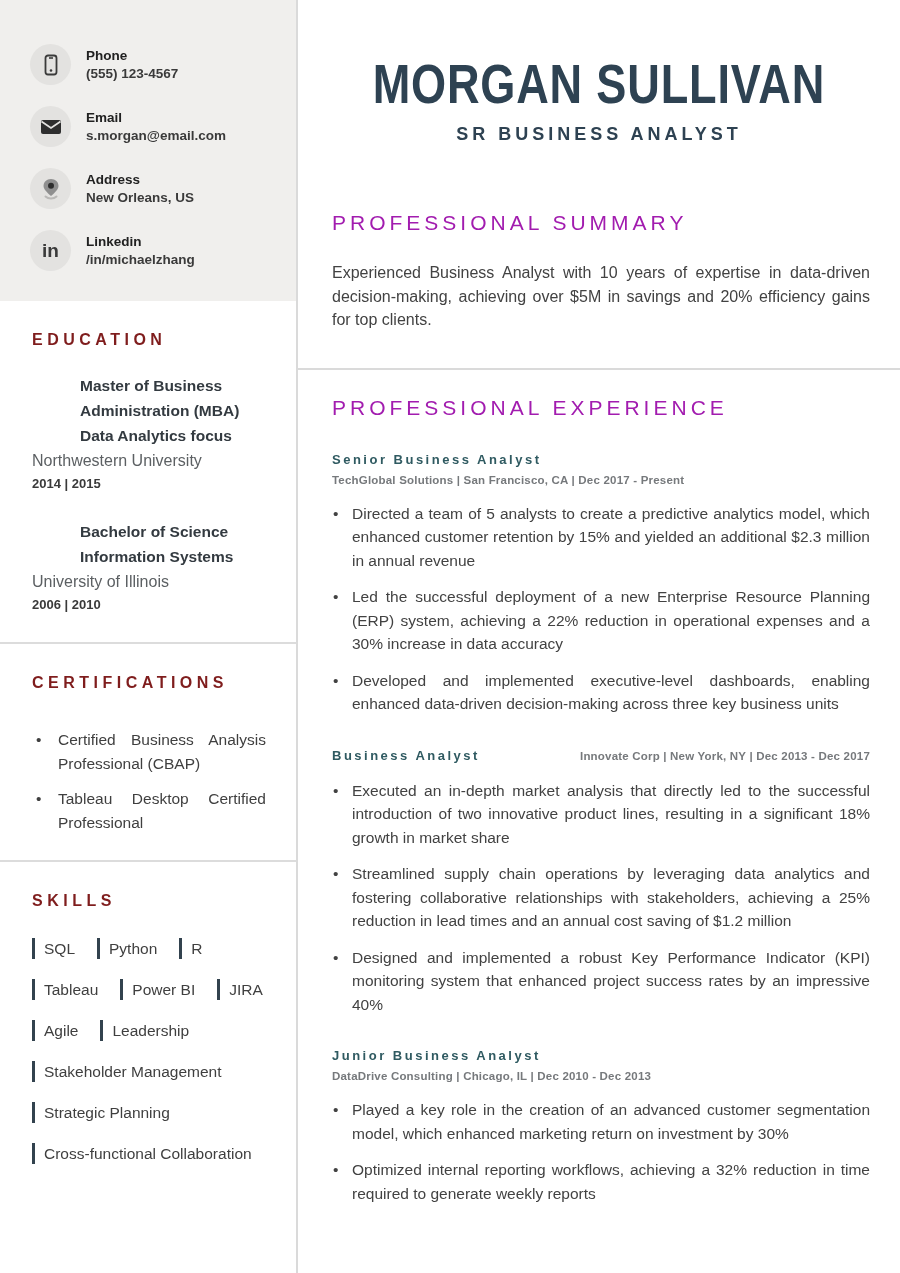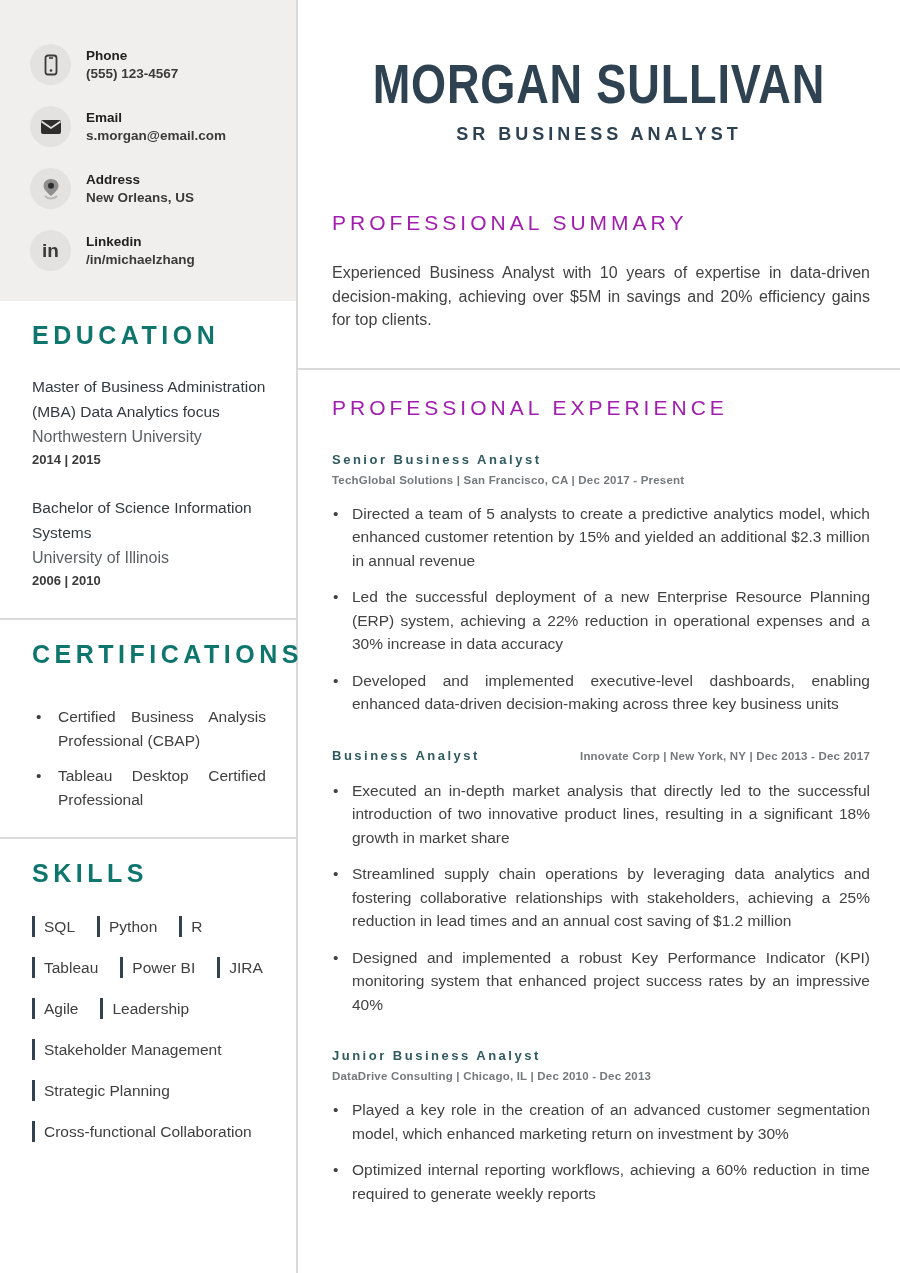--- a/index.html
+++ b/index.html
@@ -36,31 +36,31 @@
   .contact-text { margin-left: 15px; }
   .contact-label {
     font-size: 13.5px; font-weight: 700; color: #212121; line-height: 18px;
   }
   .contact-value {
     font-size: 13.5px; font-weight: 700; color: #3a3a3a; line-height: 18px;
   }
 
   .side-section { padding: 0 30px 0 32px; }
   .side-heading {
-    font-size: 25px; font-weight: 800; letter-spacing: 4.5px;
-    color: #0f766e; margin-top: 20px;
+    font-size: 16px; font-weight: 800; letter-spacing: 4.5px;
+    color: #7f1d1d; margin-top: 30px;
   }
   .side-divider {
     border: none; border-top: 2px solid #dcdcdc;
     margin: 26px 0 0 0;
   }
 
   .edu-item { margin-top: 24px; }
   .edu-degree {
-    font-size: 15.5px; font-weight: 400; color: #333a40; line-height: 25px;
+    font-size: 15.5px; font-weight: 700; color: #333a40; line-height: 25px; margin-left: 48px;
   }
   .edu-school {
     font-size: 16px; font-weight: 400; color: #5c6063; line-height: 25px;
   }
   .edu-years {
     font-size: 13px; font-weight: 700; color: #3a3a3a; line-height: 22px;
   }
 
   .cert-list { list-style: none; margin-top: 36px; }
   .cert-list li {
@@ -295,19 +295,19 @@
         <li>Streamlined supply chain operations by leveraging data analytics and fostering collaborative relationships with stakeholders, achieving a 25% reduction in lead times and an annual cost saving of $1.2 million</li>
         <li>Designed and implemented a robust Key Performance Indicator (KPI) monitoring system that enhanced project success rates by an impressive 40%</li>
       </ul>
     </div>
 
     <div class="job">
       <div class="job-title">Junior Business Analyst</div>
       <div class="job-meta">DataDrive Consulting | Chicago, IL | Dec 2010 - Dec 2013</div>
       <ul class="job-bullets">
         <li>Played a key role in the creation of an advanced customer segmentation model, which enhanced marketing return on investment by 30%</li>
-        <li>Optimized internal reporting workflows, achieving a 60% reduction in time required to generate weekly reports</li>
+        <li>Optimized internal reporting workflows, achieving a 32% reduction in time required to generate weekly reports</li>
       </ul>
     </div>
 
   </section>
 
 </main>
 
 </body></html>

